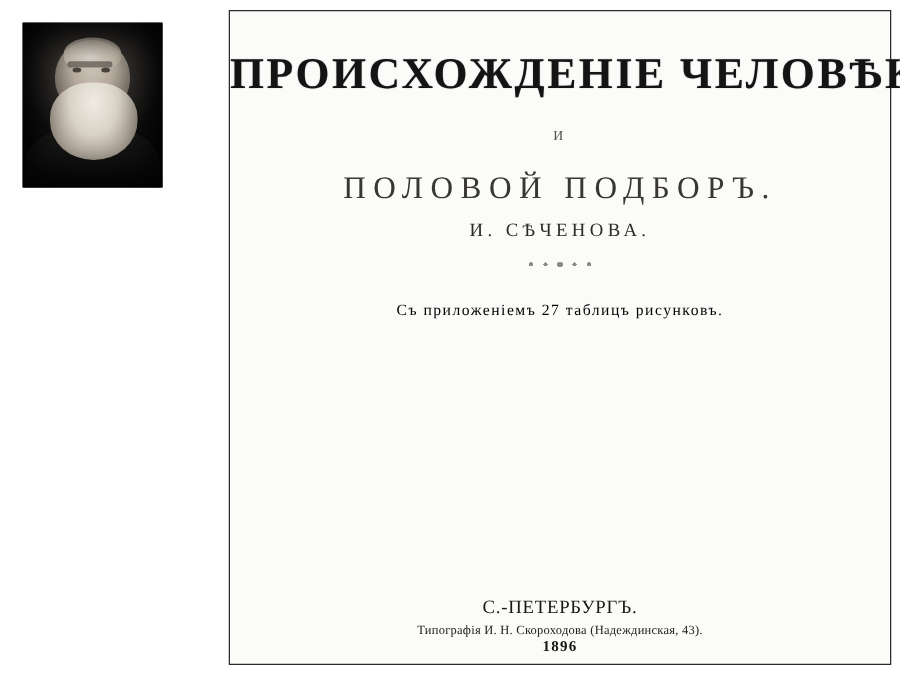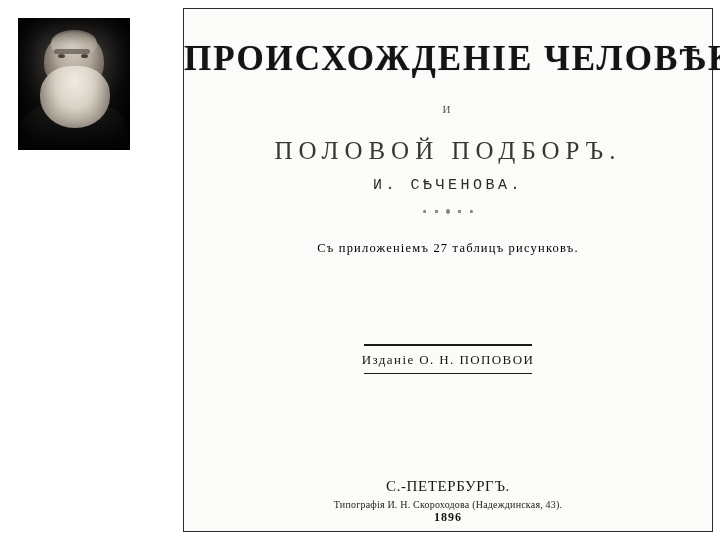--- a/index.html
+++ b/index.html
@@ -133,21 +133,20 @@
     margin-top: 42px;
     font-size: 10px;
     letter-spacing: 2.5px;
     color: #5d5853;
   }
   .trans-line2 {
     margin-top: 12px;
     font-size: 15px;
     letter-spacing: 3.5px;
     color: #2e2b28;
-    font-family: Liberation Mono, monospace;
   }
   .orn {
     margin: 14px auto 0;
     width: 58px;
     height: 7px;
     background:
       radial-gradient(circle at 10% 50%, #6b6660 0 1.6px, transparent 1.7px),
       radial-gradient(circle at 30% 50%, #6b6660 0 1.6px, transparent 1.7px),
       radial-gradient(circle at 50% 50%, #6b6660 0 2.2px, transparent 2.3px),
       radial-gradient(circle at 70% 50%, #6b6660 0 1.6px, transparent 1.7px),
@@ -230,25 +229,20 @@
 
   <div class="subtitle">ПОЛОВОЙ ПОДБОРЪ.</div>
 
 
   <div class="trans-line2">И. СѢЧЕНОВА.</div>
 
   <div class="orn"></div>
 
   <div class="plates">Съ приложеніемъ 27 таблицъ рисунковъ.</div>
 
-  <div class="publisher-block">
-    <div class="rule"></div>
-    <div class="publisher">Изданіе О. Н. ПОПОВОИ</div>
-    <div class="rule2"></div>
-  </div>
 
   <div class="imprint-block">
     <div class="city">С.-ПЕТЕРБУРГЪ.</div>
     <div class="printer">Типографія И. Н. Скороходова (Надеждинская, 43).</div>
     <div class="year">1896</div>
   </div>
 
 </div>
 
 </body></html>

